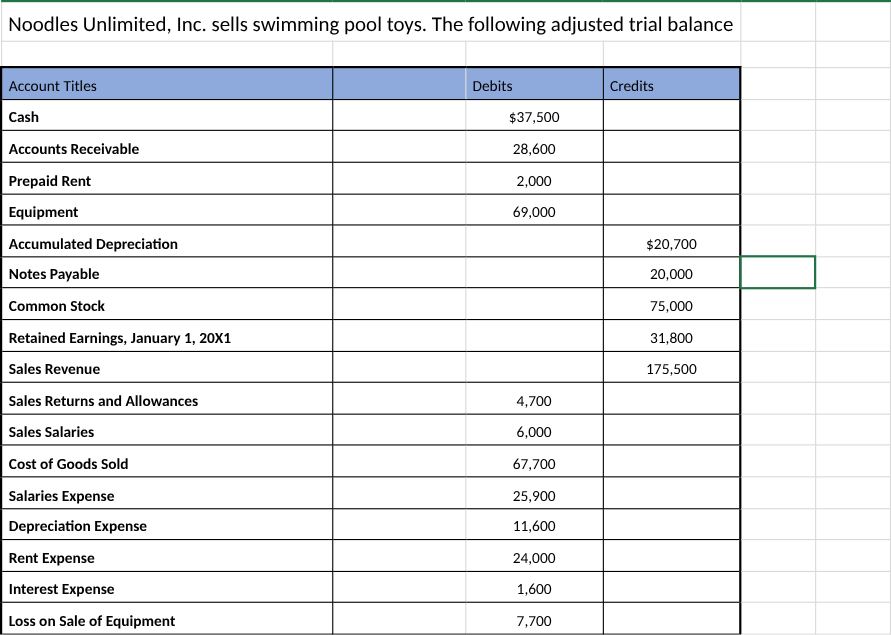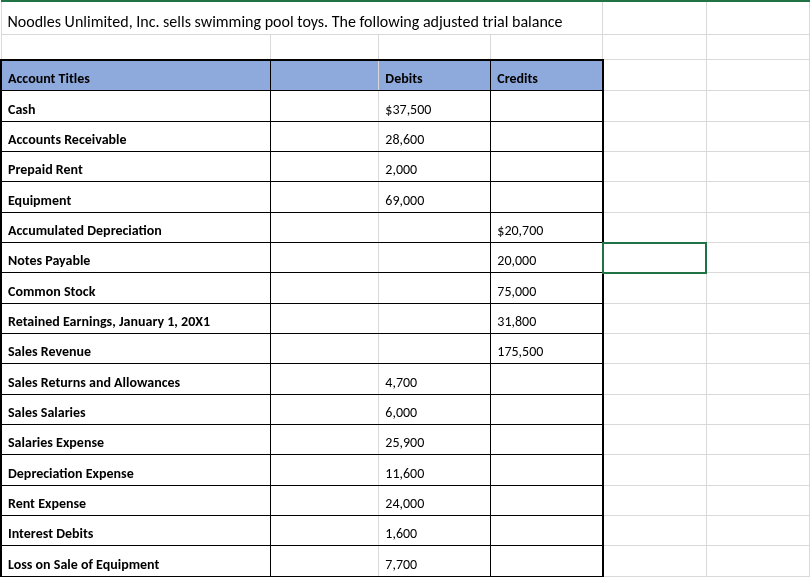--- a/index.html
+++ b/index.html
@@ -24,34 +24,34 @@
   }
   .grid td {
     border: 1px solid #d9d9d9;
     padding: 3px 6px;
     height: 20px;
     box-sizing: border-box;
     vertical-align: bottom;
     white-space: nowrap;
   }
   .grid td.intro {
-    font-size: 16px;
+    font-size: 19px;
     border: 1px solid #d9d9d9;
   }
   .b-t { border-top: 2px solid #000 !important; }
   .b-b { border-bottom: 2px solid #000 !important; }
   .b-l { border-left: 2px solid #000 !important; font-weight: bold; }
   .b-r { border-right: 2px solid #000 !important; }
   .ib-r { border-right: 1px solid #000 !important; }
   .ib-b { border-bottom: 1px solid #000 !important; }
   .hdr {
     background: #8ea9db;
-    font-weight: bold;
-  }
-  .num { text-align: left; }
+    font-weight: normal;
+  }
+  .num { text-align: center; }
   .indent { text-indent: 6px; }
   .sel {
     background: #fff;
     outline: 2px solid #217346;
     outline-offset: -1px;
   }
   .top-green {
     border-top: 2px solid #217346 !important;
   }
 </style>
@@ -177,20 +177,28 @@
   </tr>
   <tr>
     <td class="b-l ib-r ib-b">Sales Salaries</td>
     <td class="ib-b"></td>
     <td class="num ib-r ib-b">6,000</td>
     <td class="num b-r ib-b"></td>
     <td></td>
     <td></td>
   </tr>
   <tr>
+    <td class="b-l ib-r ib-b">Cost of Goods Sold</td>
+    <td class="ib-b"></td>
+    <td class="num ib-r ib-b">67,700</td>
+    <td class="num b-r ib-b"></td>
+    <td></td>
+    <td></td>
+  </tr>
+  <tr>
     <td class="b-l ib-r ib-b">Salaries Expense</td>
     <td class="ib-b"></td>
     <td class="num ib-r ib-b">25,900</td>
     <td class="num b-r ib-b"></td>
     <td></td>
     <td></td>
   </tr>
   <tr>
     <td class="b-l ib-r ib-b">Depreciation Expense</td>
     <td class="ib-b"></td>
@@ -201,21 +209,21 @@
   </tr>
   <tr>
     <td class="b-l ib-r ib-b">Rent Expense</td>
     <td class="ib-b"></td>
     <td class="num ib-r ib-b">24,000</td>
     <td class="num b-r ib-b"></td>
     <td></td>
     <td></td>
   </tr>
   <tr>
-    <td class="b-l ib-r ib-b">Interest Debits</td>
+    <td class="b-l ib-r ib-b">Interest Expense</td>
     <td class="ib-b"></td>
     <td class="num ib-r ib-b">1,600</td>
     <td class="num b-r ib-b"></td>
     <td></td>
     <td></td>
   </tr>
   <tr>
     <td class="b-l ib-r ib-b">Loss on Sale of Equipment</td>
     <td class="ib-b"></td>
     <td class="num ib-r ib-b">7,700</td>

